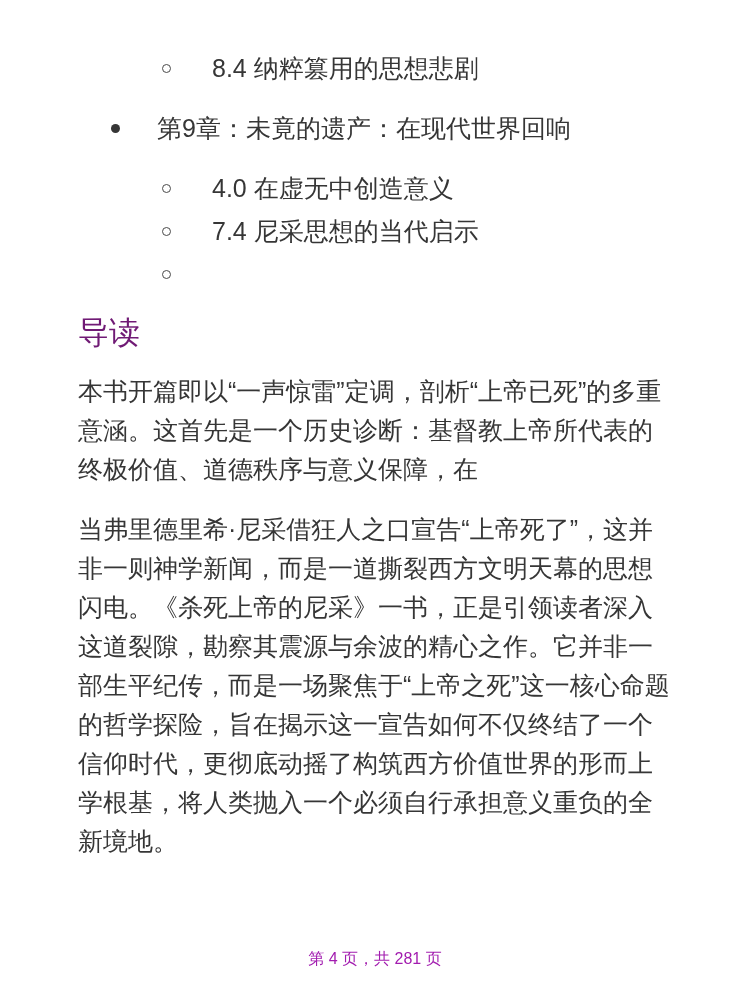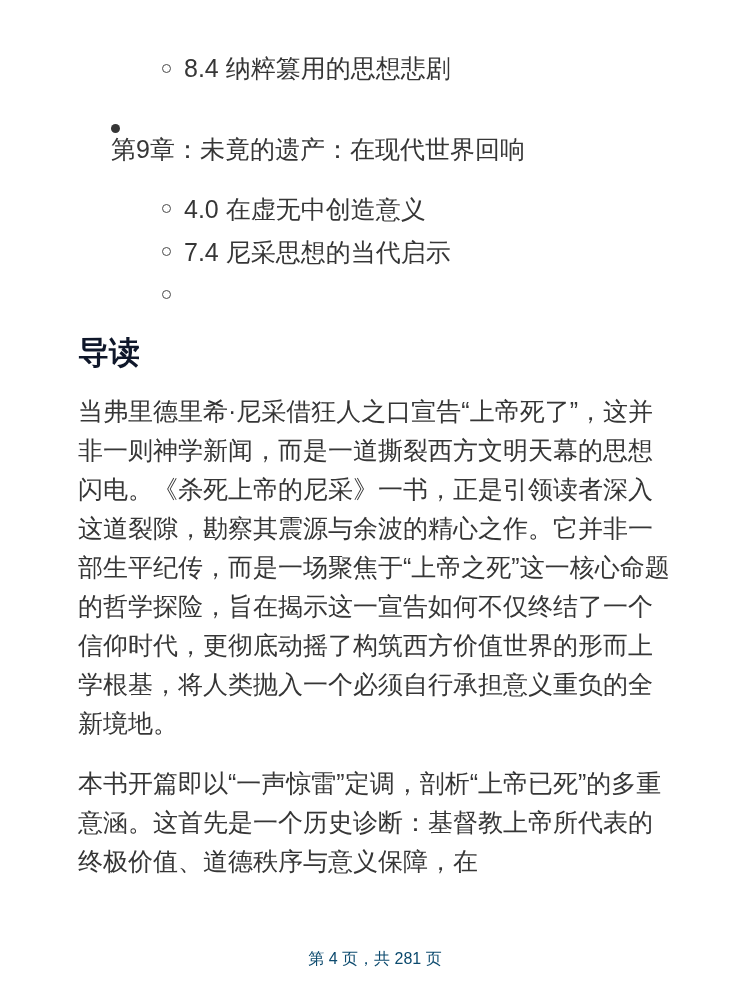--- a/index.html
+++ b/index.html
@@ -24,26 +24,26 @@
     list-style: none;
     margin: 0;
     padding: 0;
     font-size: 25px;
   }
   ul.toc li {
     display: flex;
     align-items: flex-start;
     line-height: 32px;
     margin: 0 0 11px 0;
+    gap: 28px;
   }
   ul.toc li.lvl1 {
     padding-left: 33px;
     margin-top: 28px;
     margin-bottom: 28px;
-    flex-direction: column;
   }
   ul.toc li.lvl2 {
     padding-left: 84px;
   }
   .bullet {
     flex: 0 0 auto;
     width: 9px;
     height: 9px;
     border-radius: 50%;
     margin-top: 11.5px;
@@ -55,42 +55,42 @@
   }
   .bullet.hollow {
     border: 1.5px solid #4a4a4a;
     margin-right: 13px;
   }
 
   
   h2.section-heading {
     font-size: 31px;
     line-height: 31px;
-    font-weight: bold;
-    color: #0f172a; 
+    font-weight: normal;
+    color: #701a75; 
     margin: 38px 0 24px 0;
   }
 
   
   p.body-para {
     font-size: 25px;
     line-height: 39px;
     margin: 0 0 21px 0;
     text-align: left;
   }
 
   
   .footer {
     position: absolute;
     left: 0;
     right: 0;
     bottom: 30px;
     text-align: center;
     font-size: 16px;
-    color: #0c4a6e;
+    color: #a21caf;
   }
 </style>
 </head>
 <body>
 
 <div class="page">
 
   <ul class="toc">
     <li class="lvl2">
       <span class="bullet hollow"></span>
@@ -108,21 +108,21 @@
       <span class="bullet hollow"></span>
       <span class="toc-text">7.4 尼采思想的当代启示</span>
     </li>
     <li class="lvl2">
       <span class="bullet hollow"></span>
     </li>
   </ul>
 
   <h2 class="section-heading">导读</h2>
 
+  <p class="body-para">本书开篇即以“一声惊雷”定调，剖析“上帝已死”的多重意涵。这首先是一个历史诊断：基督教上帝所代表的终极价值、道德秩序与意义保障，在</p>
+
   <p class="body-para">当弗里德里希·尼采借狂人之口宣告“上帝死了”，这并非一则神学新闻，而是一道撕裂西方文明天幕的思想闪电。《杀死上帝的尼采》一书，正是引领读者深入这道裂隙，勘察其震源与余波的精心之作。它并非一部生平纪传，而是一场聚焦于“上帝之死”这一核心命题的哲学探险，旨在揭示这一宣告如何不仅终结了一个信仰时代，更彻底动摇了构筑西方价值世界的形而上学根基，将人类抛入一个必须自行承担意义重负的全新境地。</p>
-
-  <p class="body-para">本书开篇即以“一声惊雷”定调，剖析“上帝已死”的多重意涵。这首先是一个历史诊断：基督教上帝所代表的终极价值、道德秩序与意义保障，在</p>
 
 </div>
 
 <div class="footer">
   <span>第 4 页，共 281 页</span>
 </div>
 
 </body></html>

